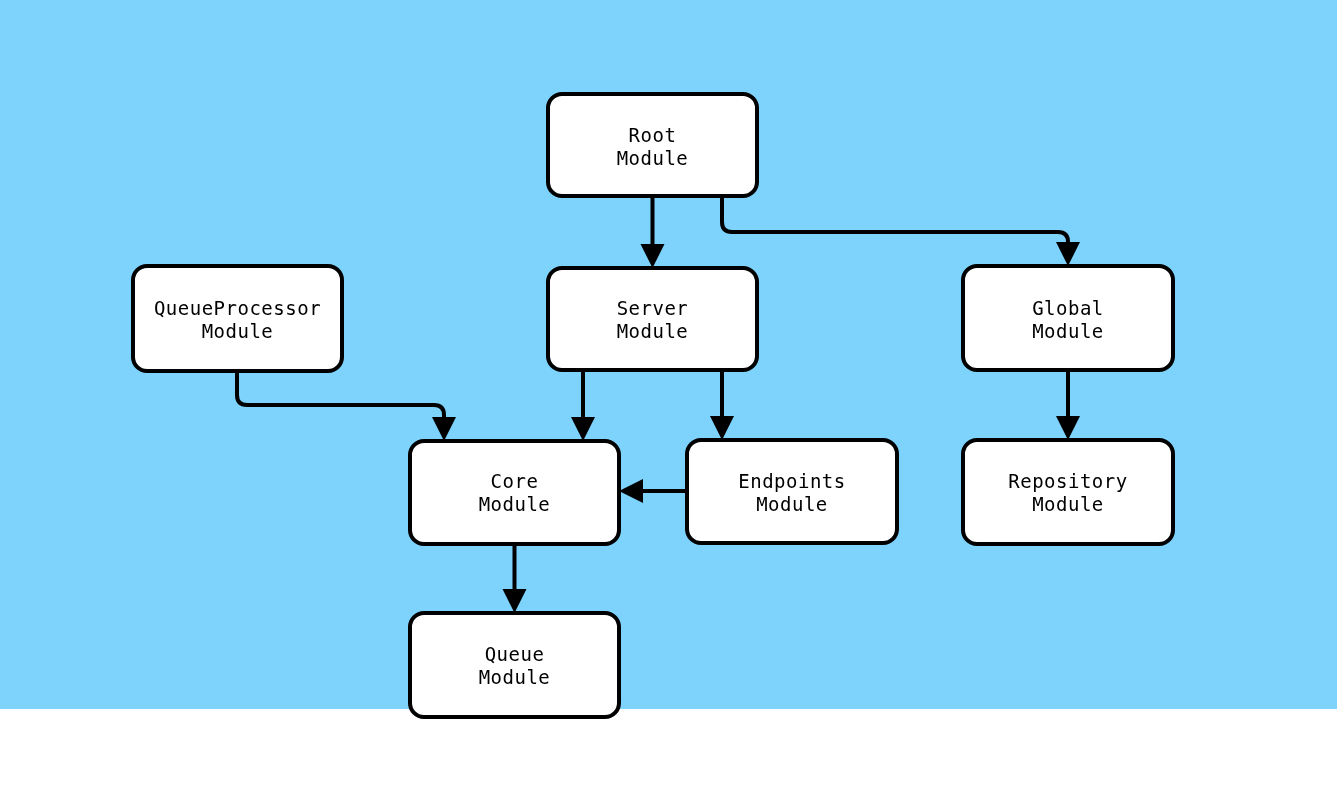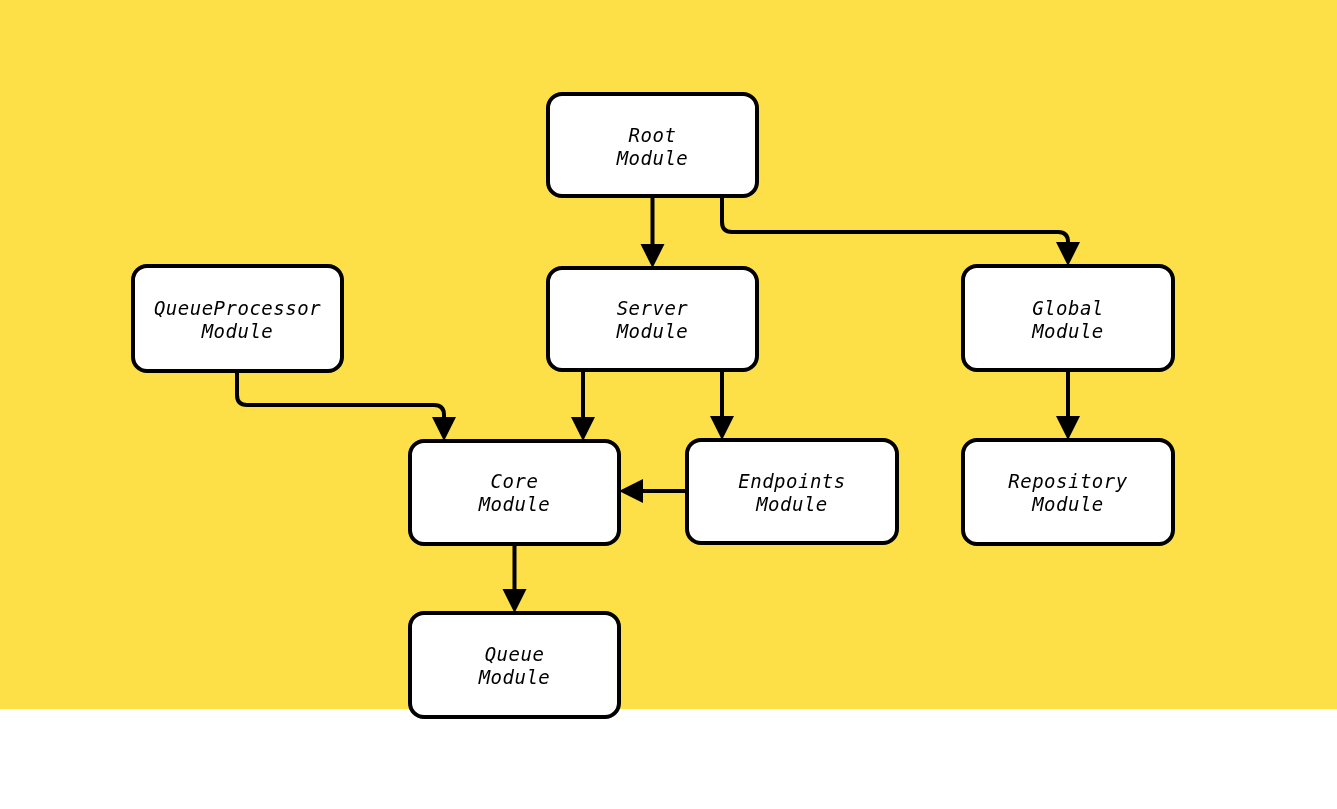--- a/index.html
+++ b/index.html
@@ -10,22 +10,21 @@
   body {
     width: 1337px;
     height: 809px;
     font-family: "DejaVu Sans Mono", "Liberation Mono", monospace;
     overflow: hidden;
   }
   #diagram-root {
     position: relative;
     width: 1337px;
     height: 709px;
-    background: #fde047;
-    font-style: italic;
+    background: #7dd3fc;
   }
   svg#graph {
     position: absolute;
     top: 0;
     left: 0;
     width: 1337px;
     height: 809px;
     display: block;
   }
   .node-box {

